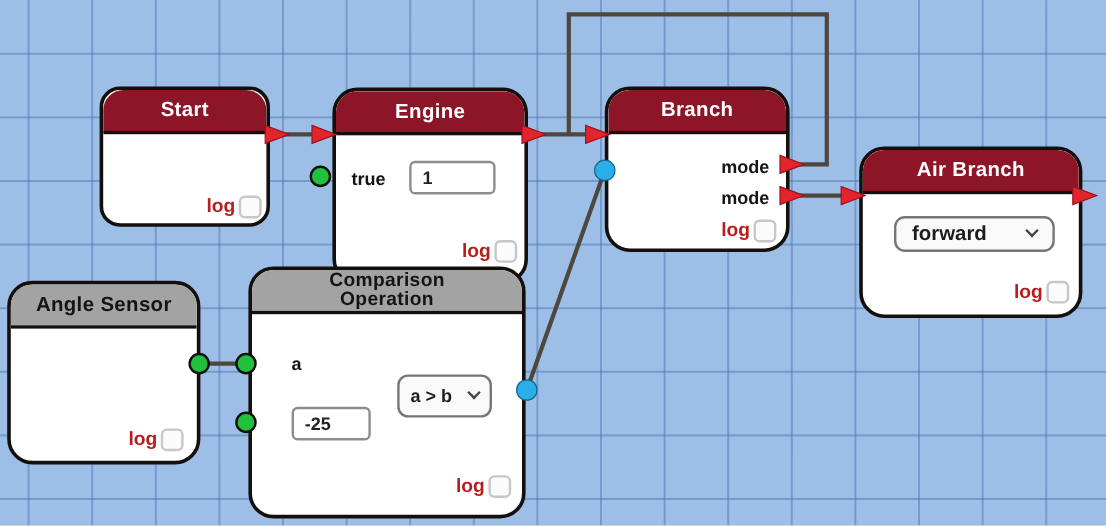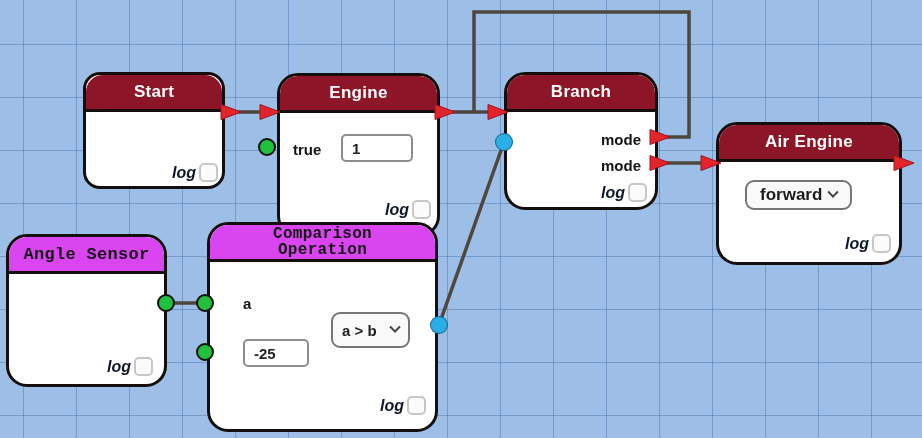--- a/index.html
+++ b/index.html
@@ -27,25 +27,25 @@
   }
   .node-header{
     height:37px;
     display:flex;flex-direction:column;align-items:center;justify-content:center;
     border-bottom:3px solid #140f0c;
     border-radius:17px 17px 0 0;
     font-weight:bold;font-size:17px;letter-spacing:.3px;
     box-sizing:border-box;
   }
   .hdr-red{background:#8d1528;color:#ffffff;}
-  .hdr-gray{background:#d946ef;color:#141414;font-family:Liberation Mono, monospace;}
+  .hdr-gray{background:#a3a3a3;color:#141414;}
   .hdr-2line{font-size:16px;line-height:16px;}
   .log-row{
     position:absolute;display:flex;align-items:center;gap:3px;
-    font-weight:bold;font-size:16px;color:#0f172a;font-style:italic;
+    font-weight:bold;font-size:16px;color:#b91c1c;
   }
   .checkbox{
     width:19px;height:19px;box-sizing:border-box;
     border:2px solid #c7c7c7;border-radius:5px;background:#fbfbfb;
   }
   .field{
     position:absolute;box-sizing:border-box;
     border:2px solid #8d8d8d;border-radius:5px;background:#ffffff;
     font-family:"Liberation Sans", sans-serif;
     font-weight:bold;font-size:15px;color:#222;padding:0 0 0 9px;outline:none;
@@ -113,23 +113,23 @@
     <span class="inlabel" style="right:14px;top:56px;">mode</span>
     <span class="inlabel" style="right:14px;top:82px;">mode</span>
     <div class="log-row" style="right:8px;bottom:5px;">
       <span>log</span>
       <span class="checkbox"></span>
     </div>
   </div>
 
   <div class="node" style="left:716px;top:122px;width:186px;height:143px;">
     <div class="node-header hdr-red">
-      <span>Air Engine</span>
+      <span>Air Branch</span>
     </div>
-    <div class="dropdown" style="left:26px;top:55px;width:107px;height:30px;padding:0 13px;font-size:17px;">
+    <div class="dropdown" style="left:26px;top:55px;width:134px;height:30px;padding:0 13px;font-size:17px;">
       <span>forward</span>
       <span class="chevron"></span>
     </div>
     <div class="log-row" style="right:8px;bottom:9px;">
       <span>log</span>
       <span class="checkbox"></span>
     </div>
   </div>
 
   <div class="node" style="left:6px;top:234px;width:161px;height:153px;">

